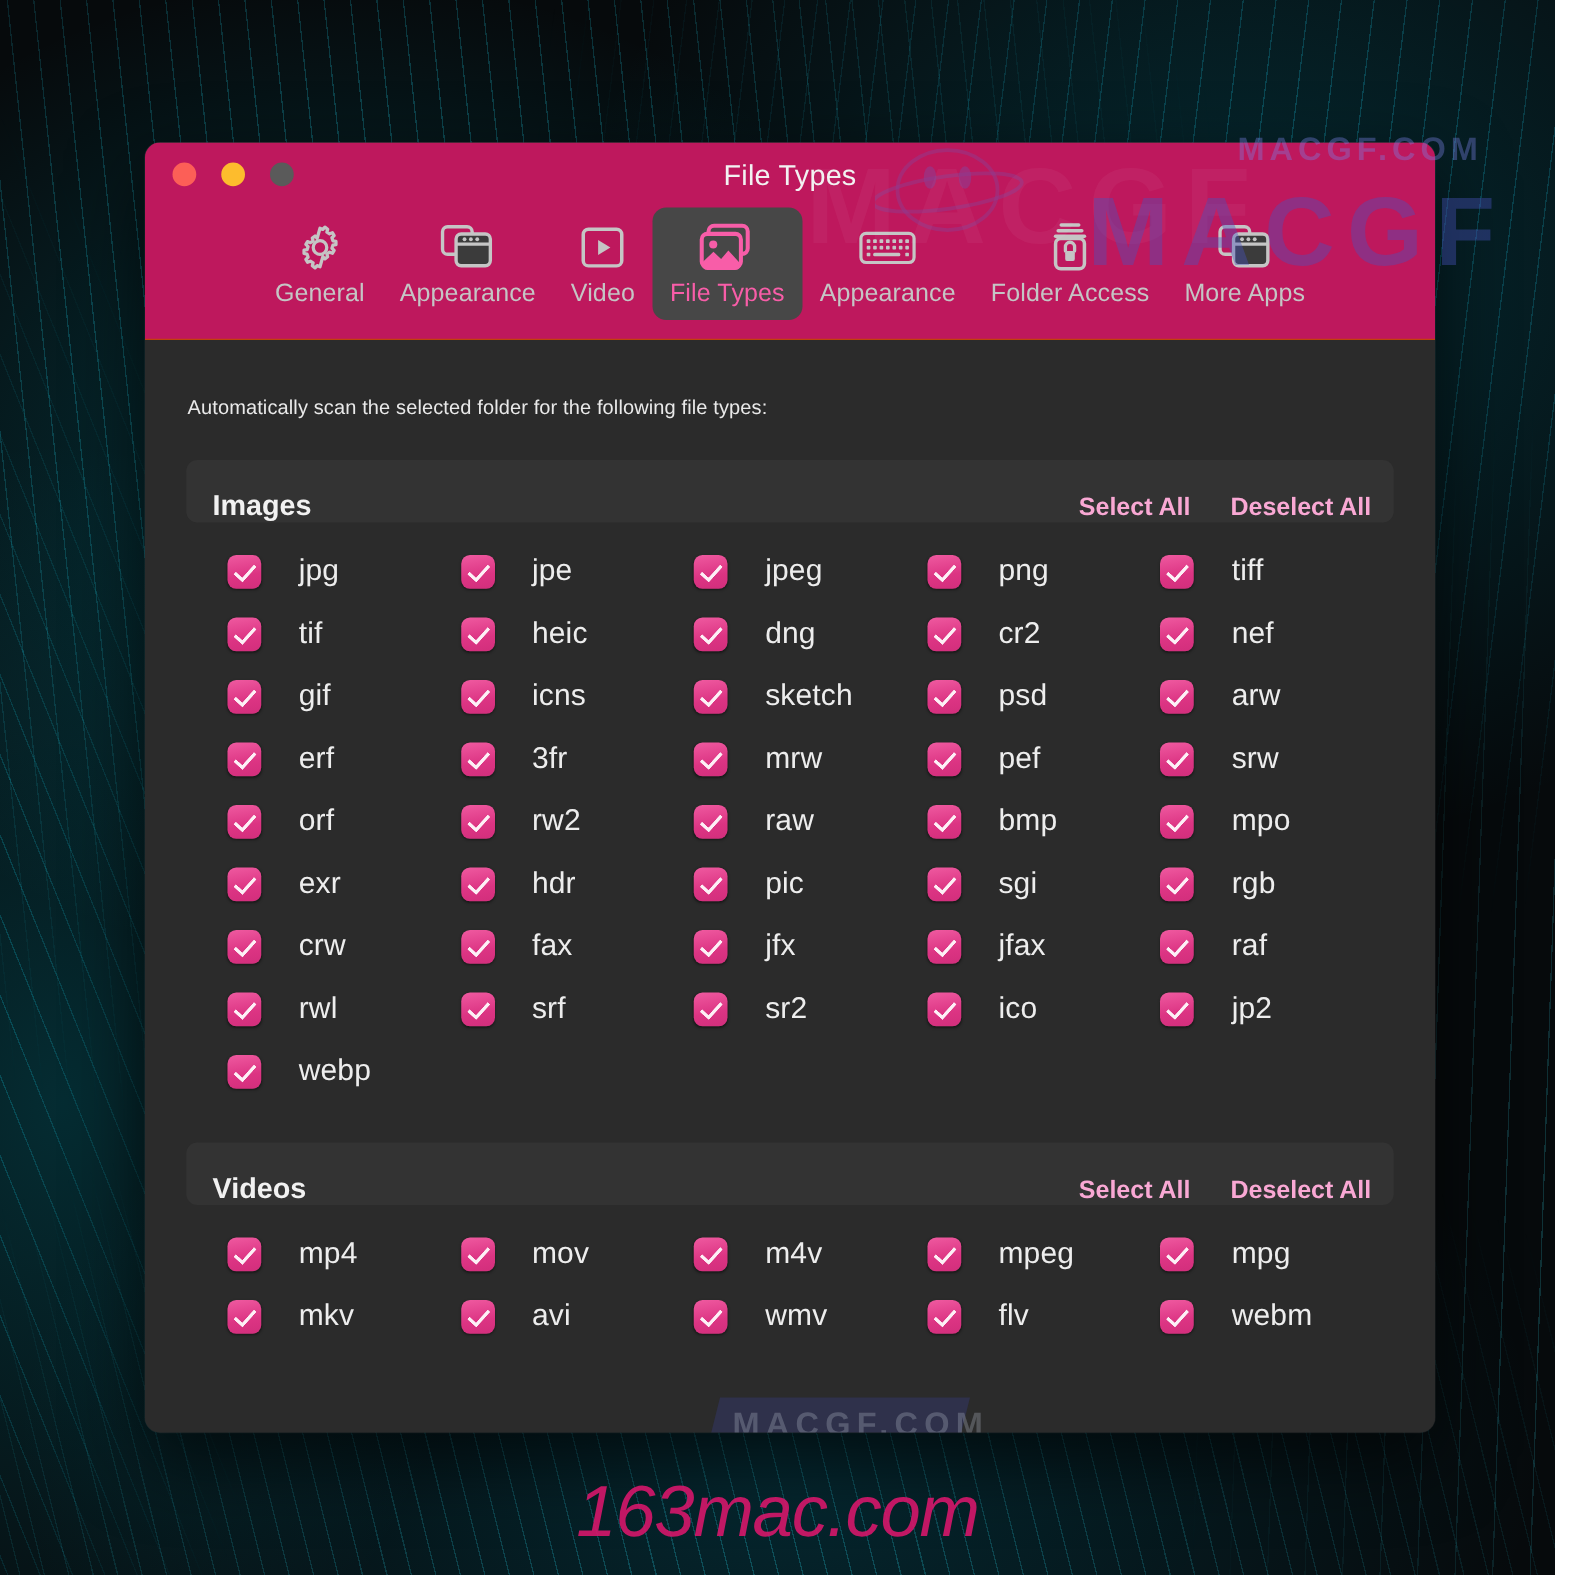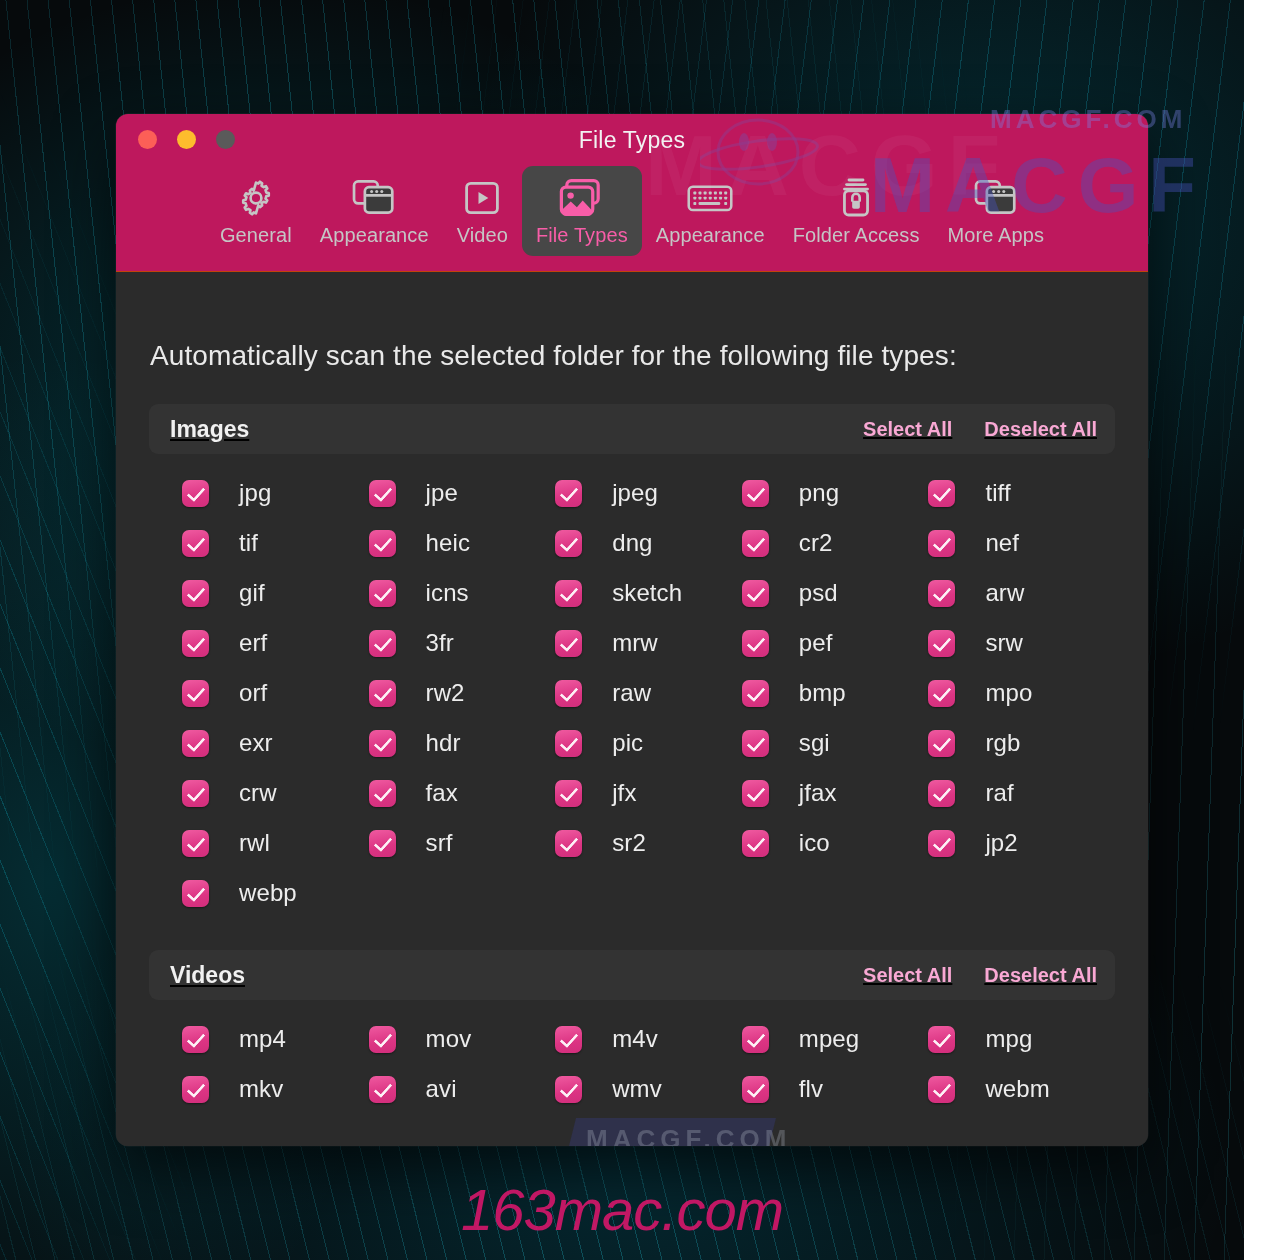--- a/index.html
+++ b/index.html
@@ -163,36 +163,35 @@
   .tool svg { display:block; }
 
   
   #body {
     position:relative;
     padding:0 33px;
     height:874px;
     background:#2B2B2B;
   }
   #intro {
-    padding-top:68px;
+    padding-top:46px;
     padding-left:1px;
-    font-size:28px;
+    font-size:16px;
     color:#E9E9E9;
     letter-spacing:.1px;
   }
 
   .section { margin-top:32px; }
   .section-header {
     height:50px;
     background:#333333;
     border-radius:9px;
     display:flex;
-    align-items:center;
+    align-items:flex-end;
     padding:0 18px 0 21px;
-    text-decoration:underline;
   }
   .section-title {
     font-size:23px;
     font-weight:bold;
     color:#F1F1F1;
     flex:1;
   }
   .sect-btn {
     font-size:20px;
     font-weight:bold;

